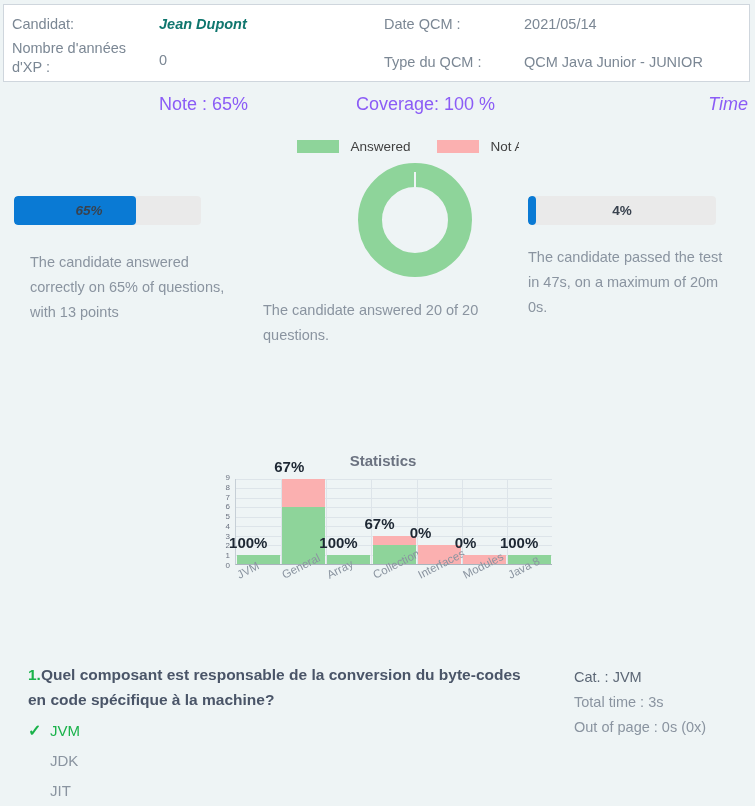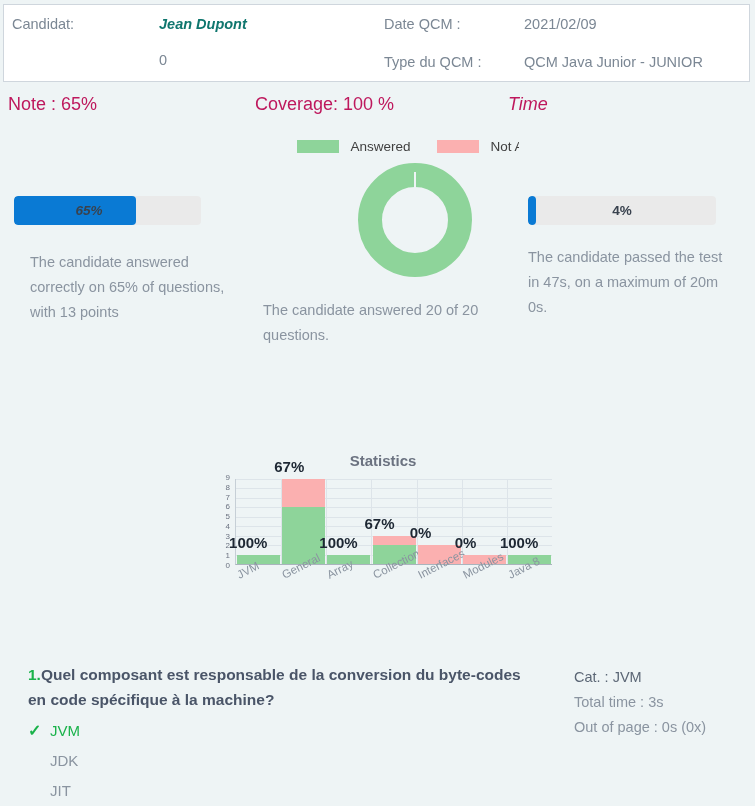--- a/index.html
+++ b/index.html
@@ -51,23 +51,23 @@
   .val-date       { left: 520px; top: 10px; }
   .lbl-type       { left: 380px; top: 48px; text-align: right; }
   .val-type       { left: 520px; top: 48px; }
 
   
   .panel {
     position: absolute;
     top: 92px;
   }
   .panel-title {
-    text-align: left;
+    text-align: right;
     font-size: 18px;
-    color: #be185d;
+    color: #8b5cf6;
     line-height: 24px;
   }
   .panel-note     { left: 8px;   width: 240px; }
   .panel-coverage { left: 255px; width: 240px; }
   .panel-time     { left: 508px; width: 240px; font-style: italic; }
 
   
   .progress-wrap {
     position: absolute;
     height: 29px;
@@ -267,23 +267,24 @@
 </style>
 </head>
 <body>
 
 <div id="page">
 
   <div class="info-card">
     <div class="info-grid">
       <div class="info-label lbl-candidat">Candidat:</div>
       <div class="info-value strong val-candidat">Jean Dupont</div>
+      <div class="info-label lbl-years">Nombre d'années d'XP :</div>
       <div class="info-value val-years">0</div>
       <div class="info-label lbl-date">Date QCM :</div>
-      <div class="info-value val-date">2021/02/09</div>
+      <div class="info-value val-date">2021/05/14</div>
       <div class="info-label lbl-type">Type du QCM :</div>
       <div class="info-value val-type">QCM Java Junior - JUNIOR</div>
     </div>
   </div>
 
   <div class="panel panel-note">
     <div class="panel-title">Note : 65%</div>
   </div>
   <div class="progress-wrap progress-note">
     <div class="progress-fill" id="note-fill" style="width: 65%;"></div>

